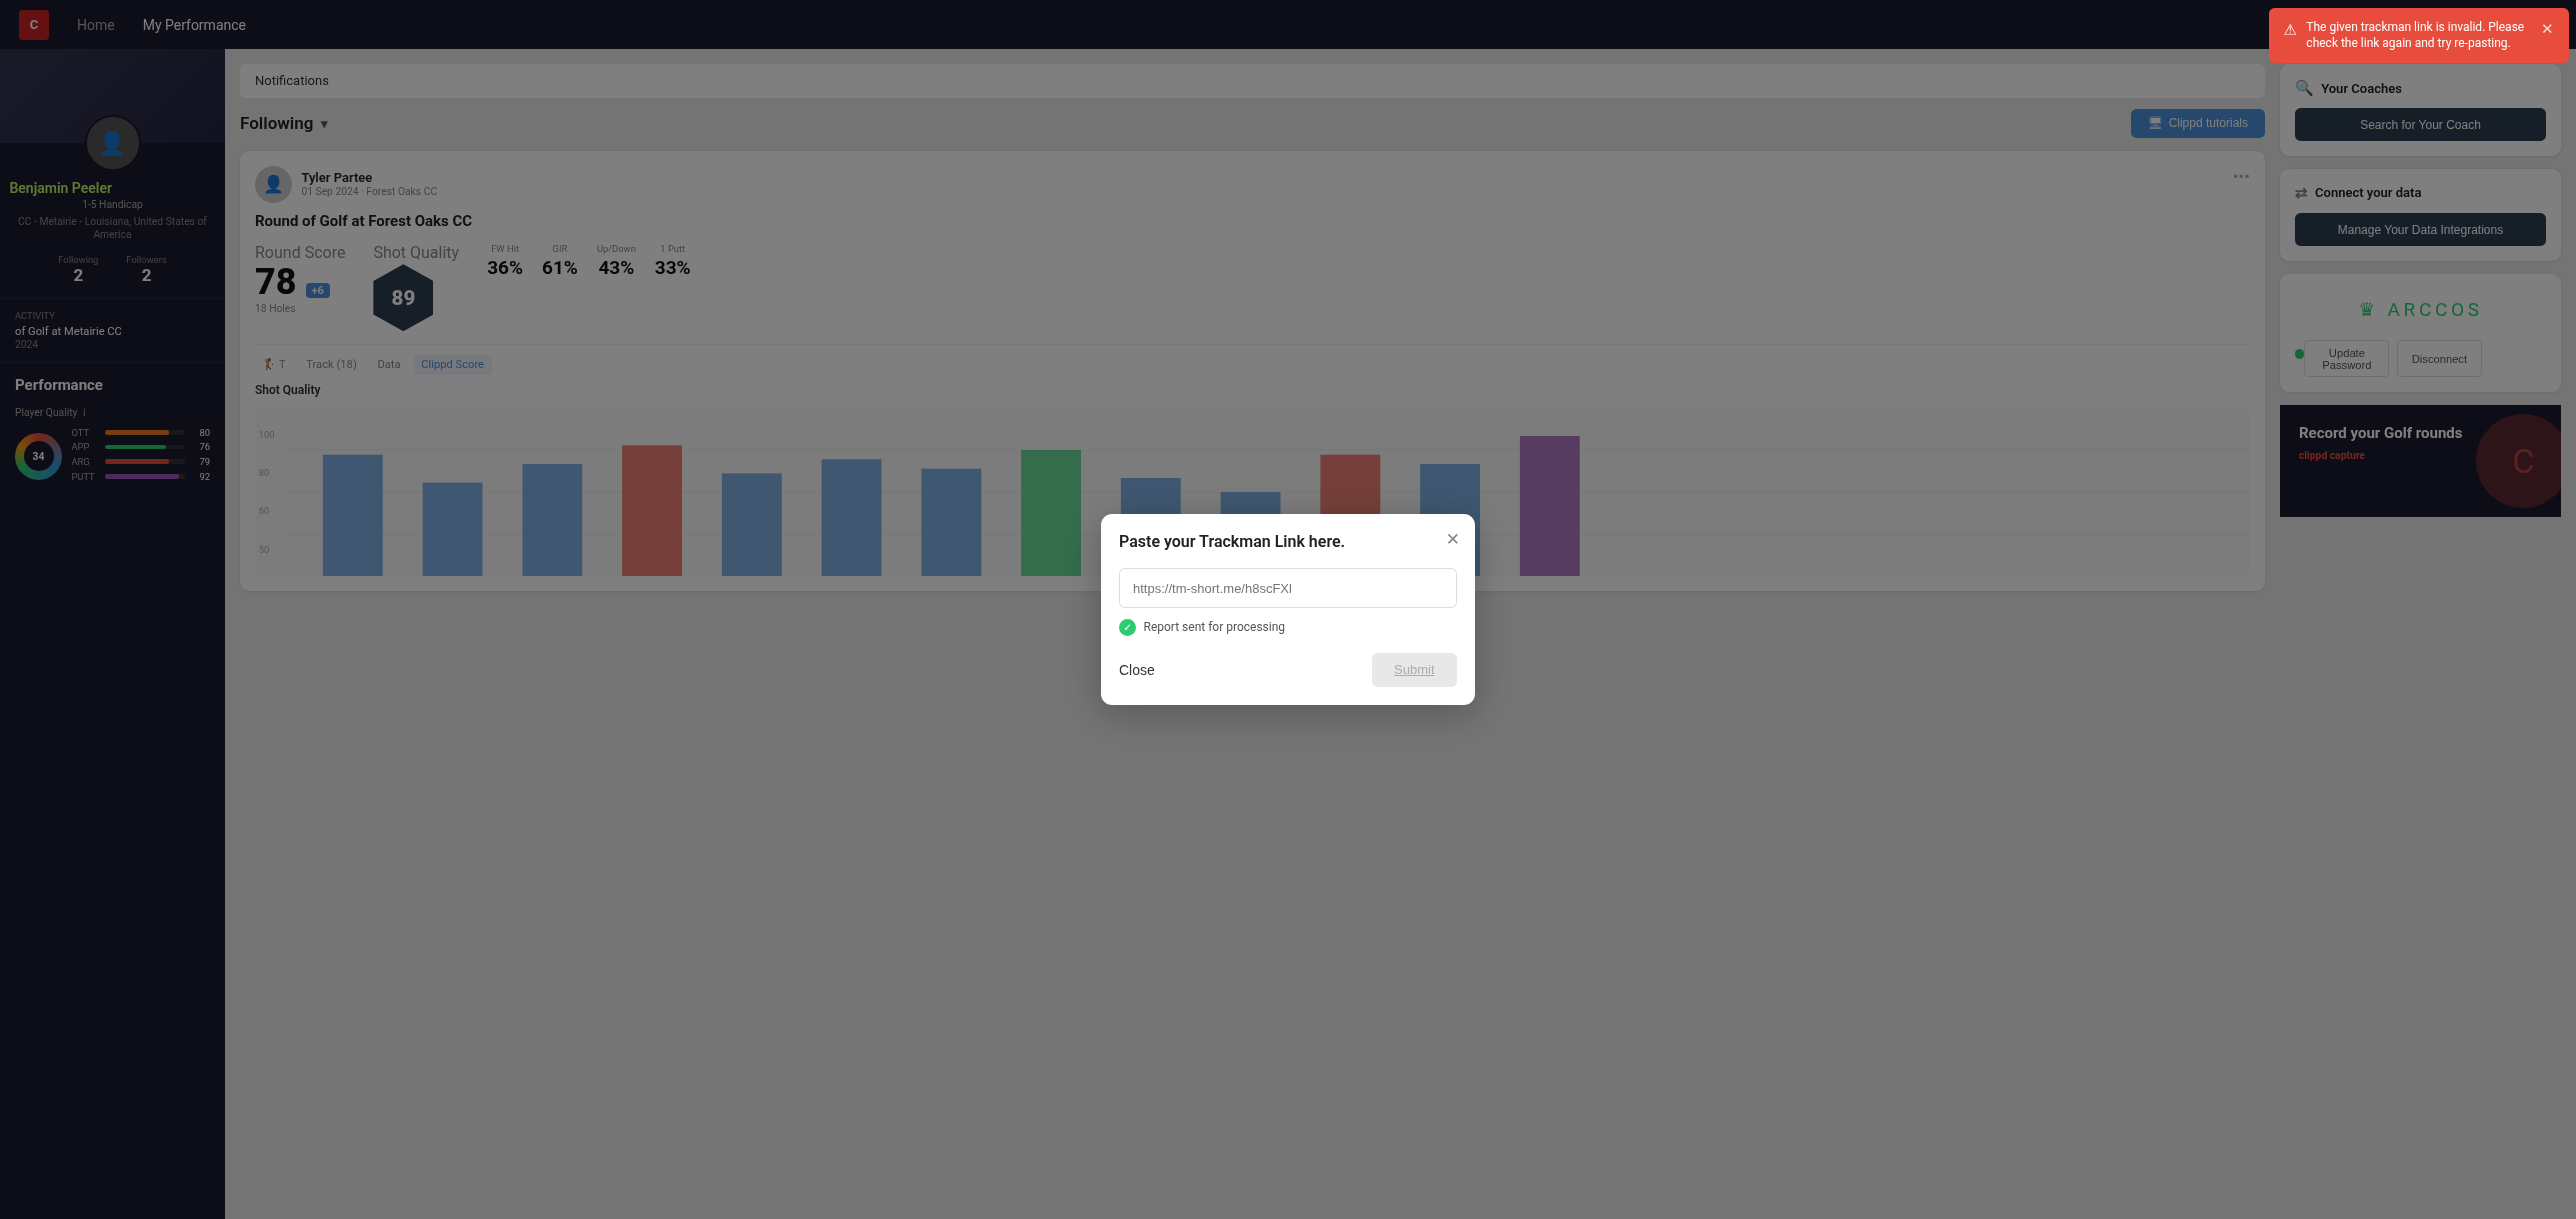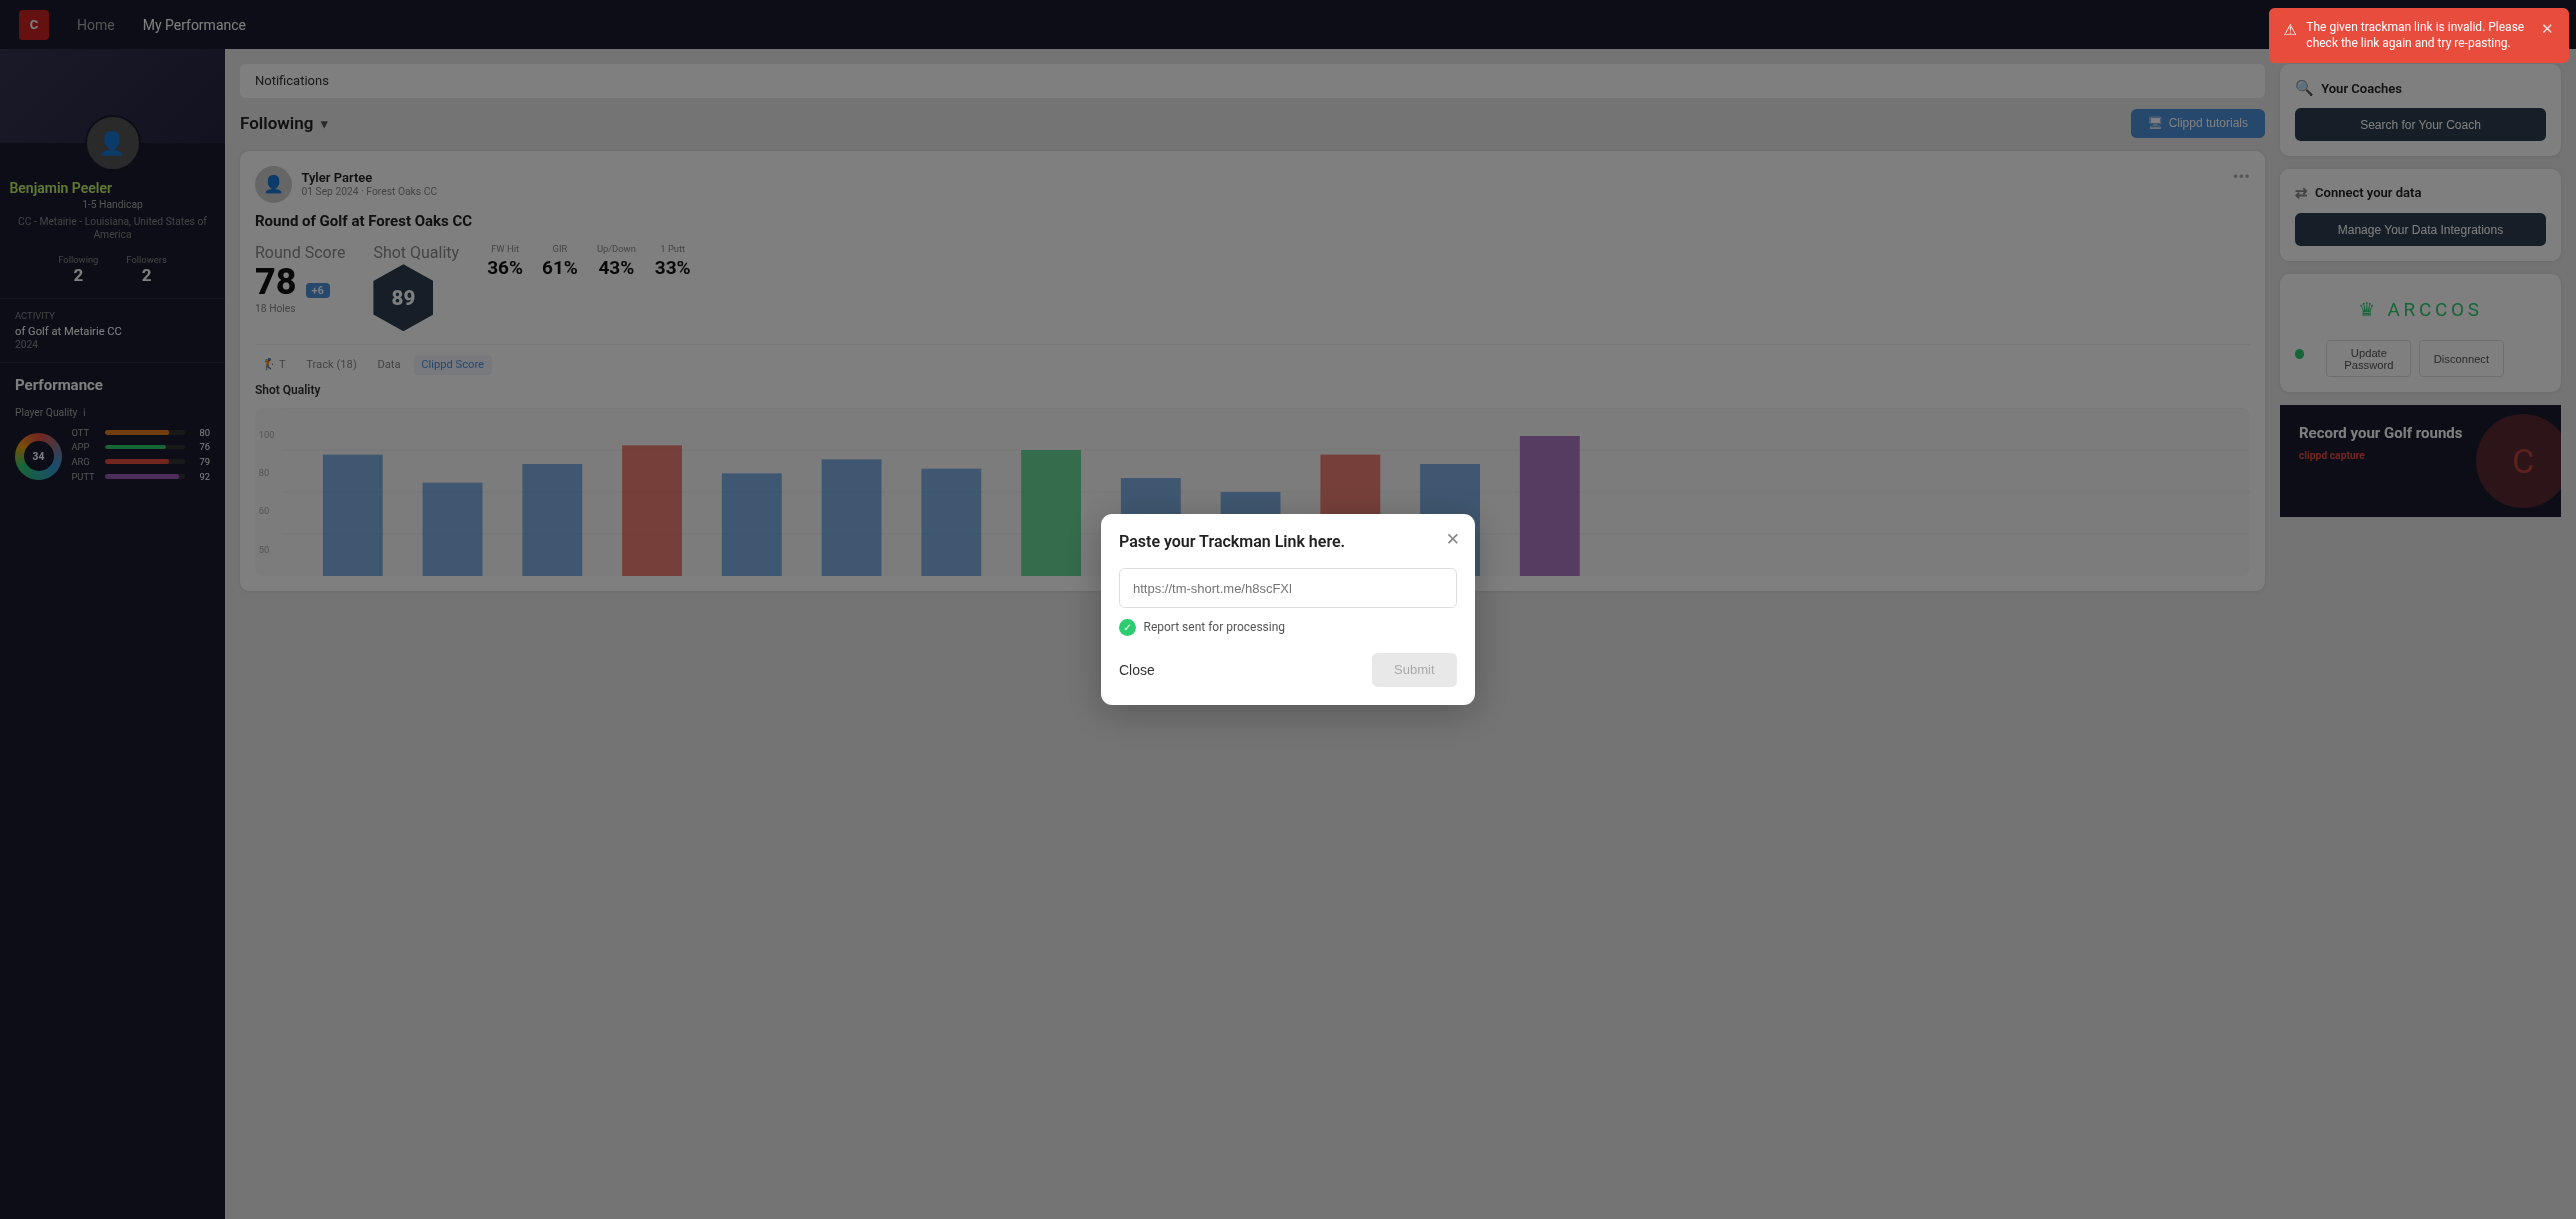--- a/index.html
+++ b/index.html
@@ -523,21 +523,21 @@
       background: white;
       border-radius: 3.7px;
       padding: 5.6px;
       font-size: 11.2px;
       cursor: pointer;
       color: #555;
     }
     .integration-status {
       display: flex;
       align-items: center;
-      gap: 22px;
+      gap: 0;
     }
     .status-dot-green {
       width: 9.4px; height: 9.4px;
       background: #2ecc71;
       border-radius: 50%;
     }
     .capture-card {
       background: #1a1a2e;
       border-radius: 0;
       overflow: hidden;
@@ -646,20 +646,21 @@
       font-weight: 500;
     }
     .modal-submit-btn {
       background: #e8e8e8;
       border: none;
       border-radius: 5.6px;
       padding: 9.4px 22.5px;
       font-size: 13px;
       color: #aaa;
       cursor: not-allowed;
+      text-decoration: underline;
     }
   </style>
 </head>
 <body>
 
 <nav class="topnav">
   <div class="topnav-logo">
     <span>C</span>
   </div>
   <a class="topnav-link">Home</a>

